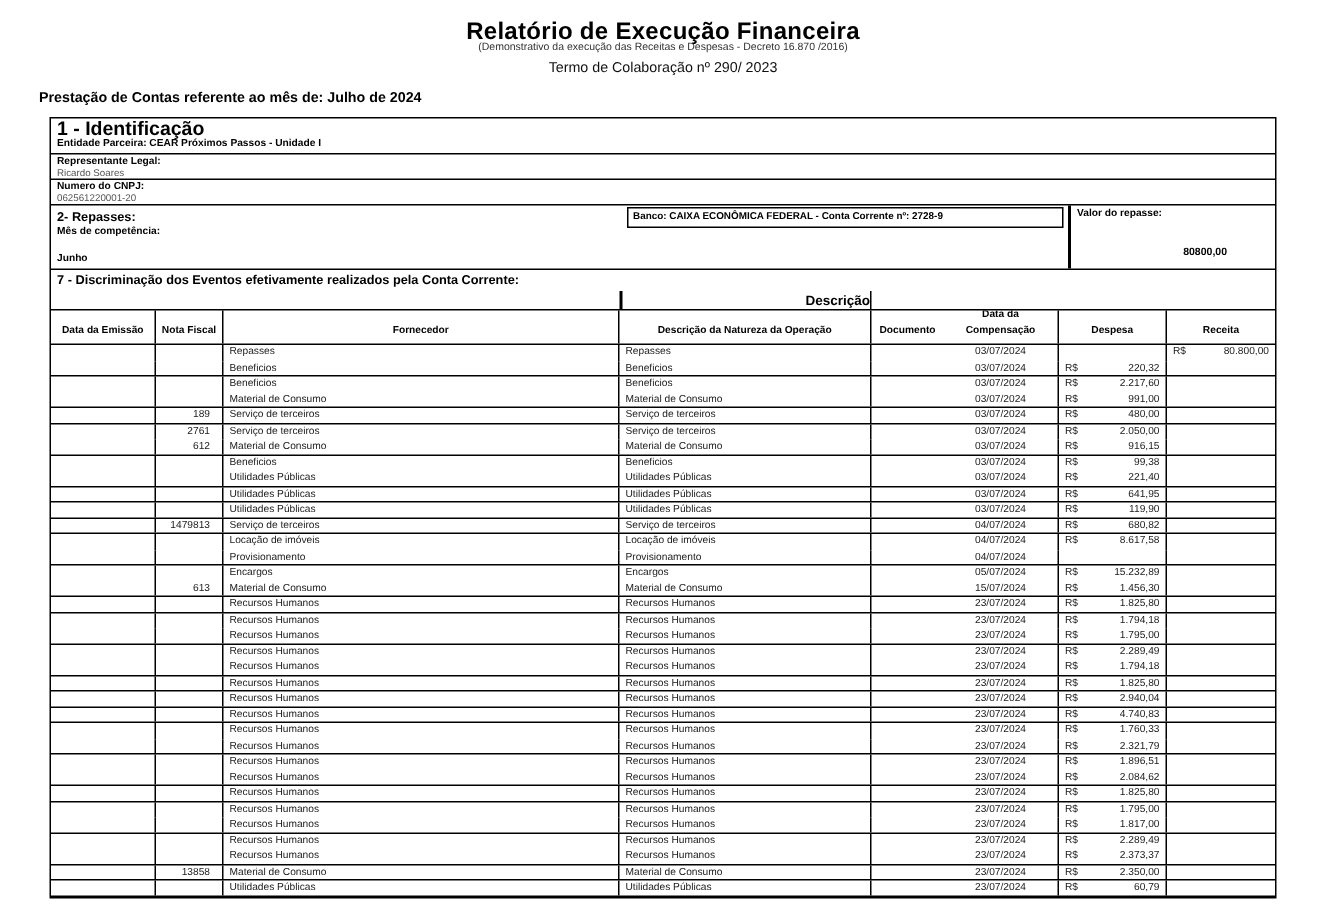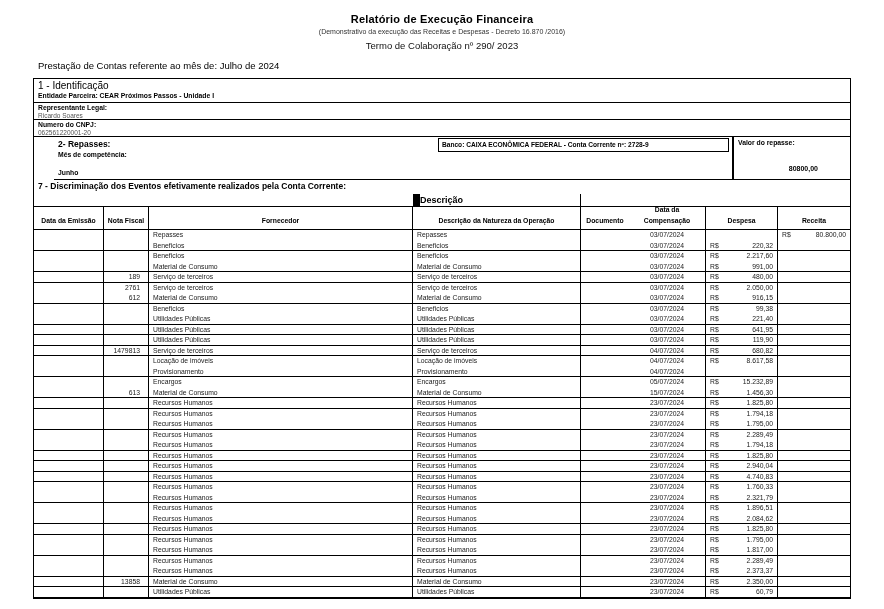--- a/index.html
+++ b/index.html
@@ -2,52 +2,52 @@
 <html><head>
 <meta charset="utf-8">
 <style>
   * { margin:0; padding:0; box-sizing:border-box; }
   html,body { width:884px; height:609px; background:#fff; }
   body { font-family:"Liberation Sans", sans-serif; color:#000; position:relative; overflow:hidden; }
 
   .abs { position:absolute; }
   .center { left:0; width:884px; text-align:center; }
 
-  .doc-title    { top:13px; font-size:11px; font-weight:bold; letter-spacing:.2px; }
+  .doc-title    { top:13px; font-size:16px; font-weight:bold; letter-spacing:.2px; }
   .doc-subtitle { top:28px; font-size:7px; color:#333; }
   .doc-termo    { top:40px; font-size:9.5px; color:#111; }
-  .prestacao    { top:60px; left:38px; font-size:9.5px; font-weight:normal; }
+  .prestacao    { top:60px; left:26px; font-size:9.5px; font-weight:bold; }
 
   .main { position:absolute; left:33px; top:78px; width:818px; border:1.5px solid #000; background:#fff; }
 
   .sec { border-bottom:1.5px solid #000; position:relative; }
   .sec1a { height:24px; padding:1px 4px; }
-  .sec1a .h { font-size:10px; font-weight:normal; line-height:11px; }
+  .sec1a .h { font-size:13px; font-weight:bold; line-height:11px; }
   .sec1a .v { font-size:6.8px; font-weight:bold; line-height:10px; }
   .sec1b, .sec1c { height:17px; padding:1px 4px; }
   .lbl  { font-size:6.8px; font-weight:bold; line-height:8px; }
   .val  { font-size:6.5px; color:#555; line-height:7px; }
 
-  .sec2 { height:43px;margin-left:20px; }
+  .sec2 { height:43px; }
   .sec2-title { position:absolute; top:2px; left:4px; font-size:8.5px; font-weight:bold; }
   .sec2-mes-label { position:absolute; top:14px; left:4px; font-size:6.8px; font-weight:bold; }
   .sec2-mes { position:absolute; bottom:3px; left:4px; font-size:6.8px; font-weight:bold; }
   .banco-box { position:absolute; left:384px; top:1px; width:291px; height:14px;
                border:1px solid #000; font-size:6.6px; font-weight:bold; line-height:11px; padding:0 3px;
                white-space:nowrap; overflow:hidden; }
   .sec2-divider { position:absolute; left:678px; top:0; bottom:0; width:1.5px; background:#000; }
   .valor-label { position:absolute; top:2px; left:684px; font-size:6.8px; font-weight:bold; }
   .valor-value { position:absolute; bottom:7px; right:32px; font-size:7px; font-weight:bold; }
 
   .sec3-title { height:14px; padding:1px 4px; font-size:8.5px; font-weight:bold; }
 
   .descr-row { height:13px; border-bottom:1px solid #000; position:relative; }
   .descr-cell { position:absolute; left:379px; width:168px; top:0; bottom:0;
-                border-left:7px solid #000000; border-right:1px solid #000;
-                text-align:left; font-size:9px; font-weight:bold; line-height:12px; }
+                border-left:2px solid #000000; border-right:1px solid #000;
+                text-align:right; font-size:9px; font-weight:bold; line-height:12px; }
 
   .thead { display:flex; height:23px; border-bottom:1px solid #000; font-size:6.8px; font-weight:bold; }
   .thead .c { display:flex; flex-direction:column; justify-content:flex-end; align-items:center; padding-bottom:3px; text-align:center; }
 
   .row { display:flex; height:10.51px; font-size:6.8px; color:#1a1a1a; }
   .row.bb { border-bottom:1px solid #000; }
 
   .c { flex:0 0 auto; overflow:hidden; white-space:nowrap; line-height:10.4px; }
   .c-em { width:70px;  border-right:1px solid #000; }
   .c-nf { width:45px;  border-right:1px solid #000; text-align:right; padding-right:8px; }

